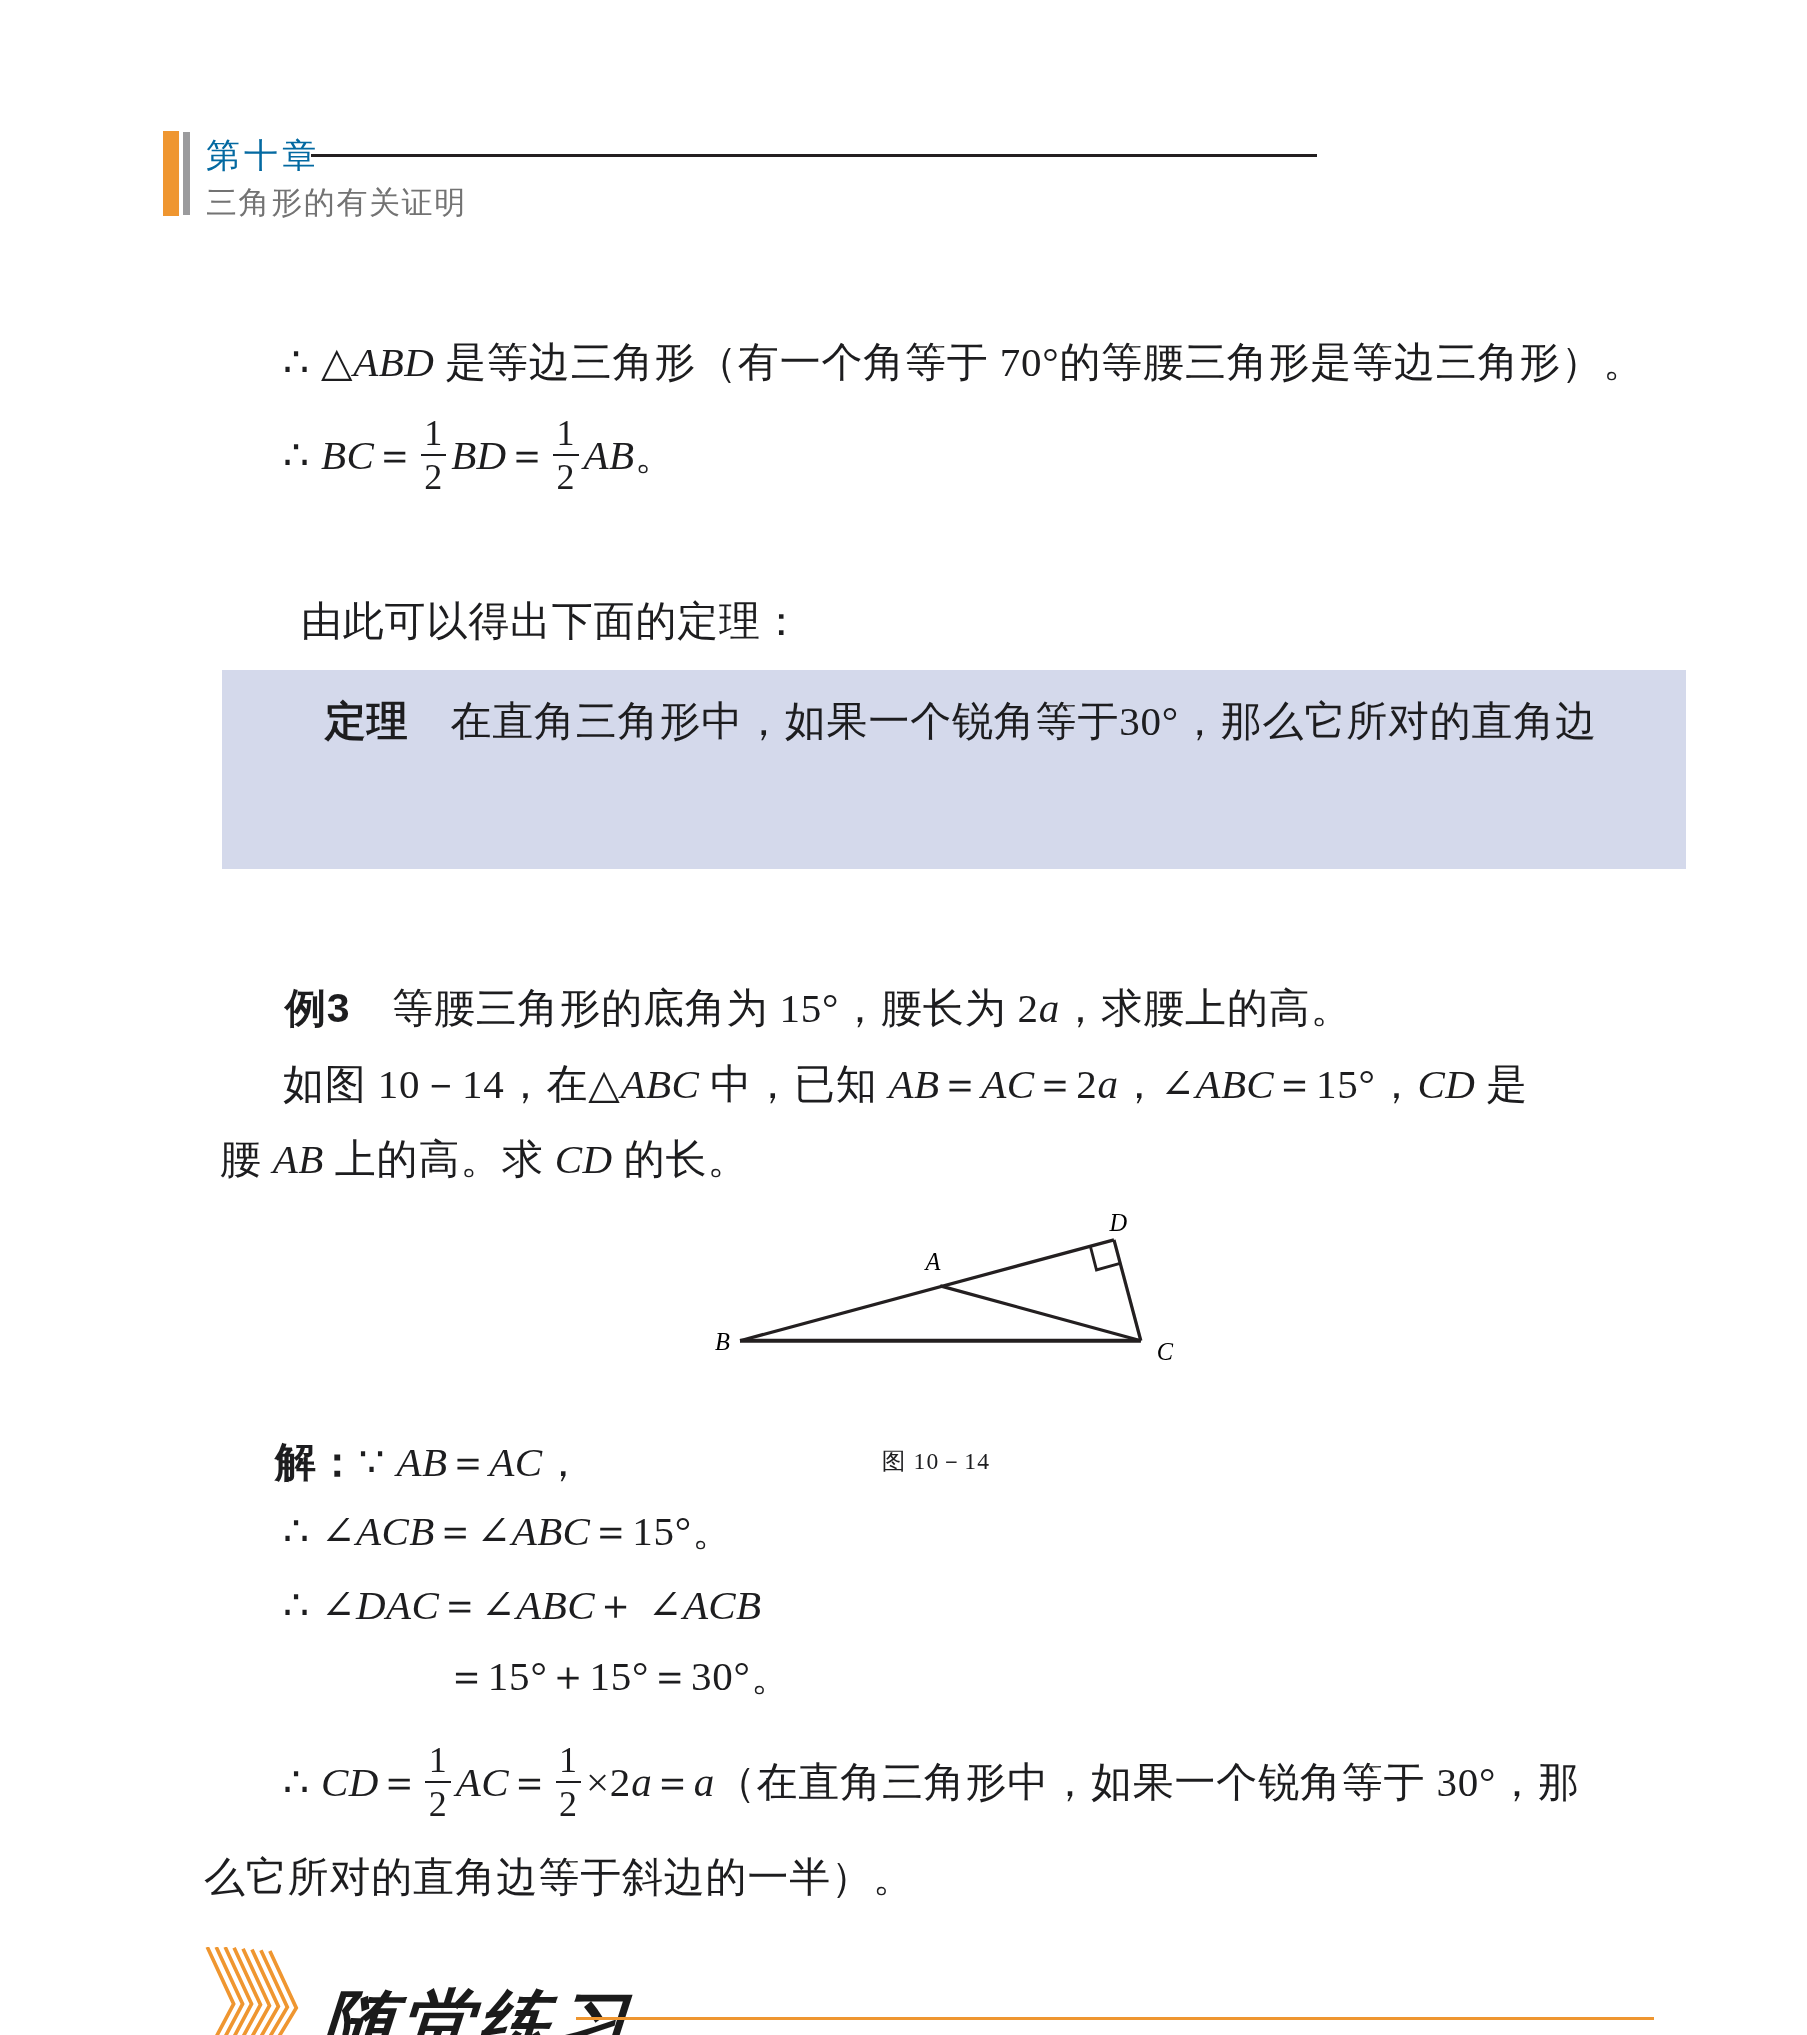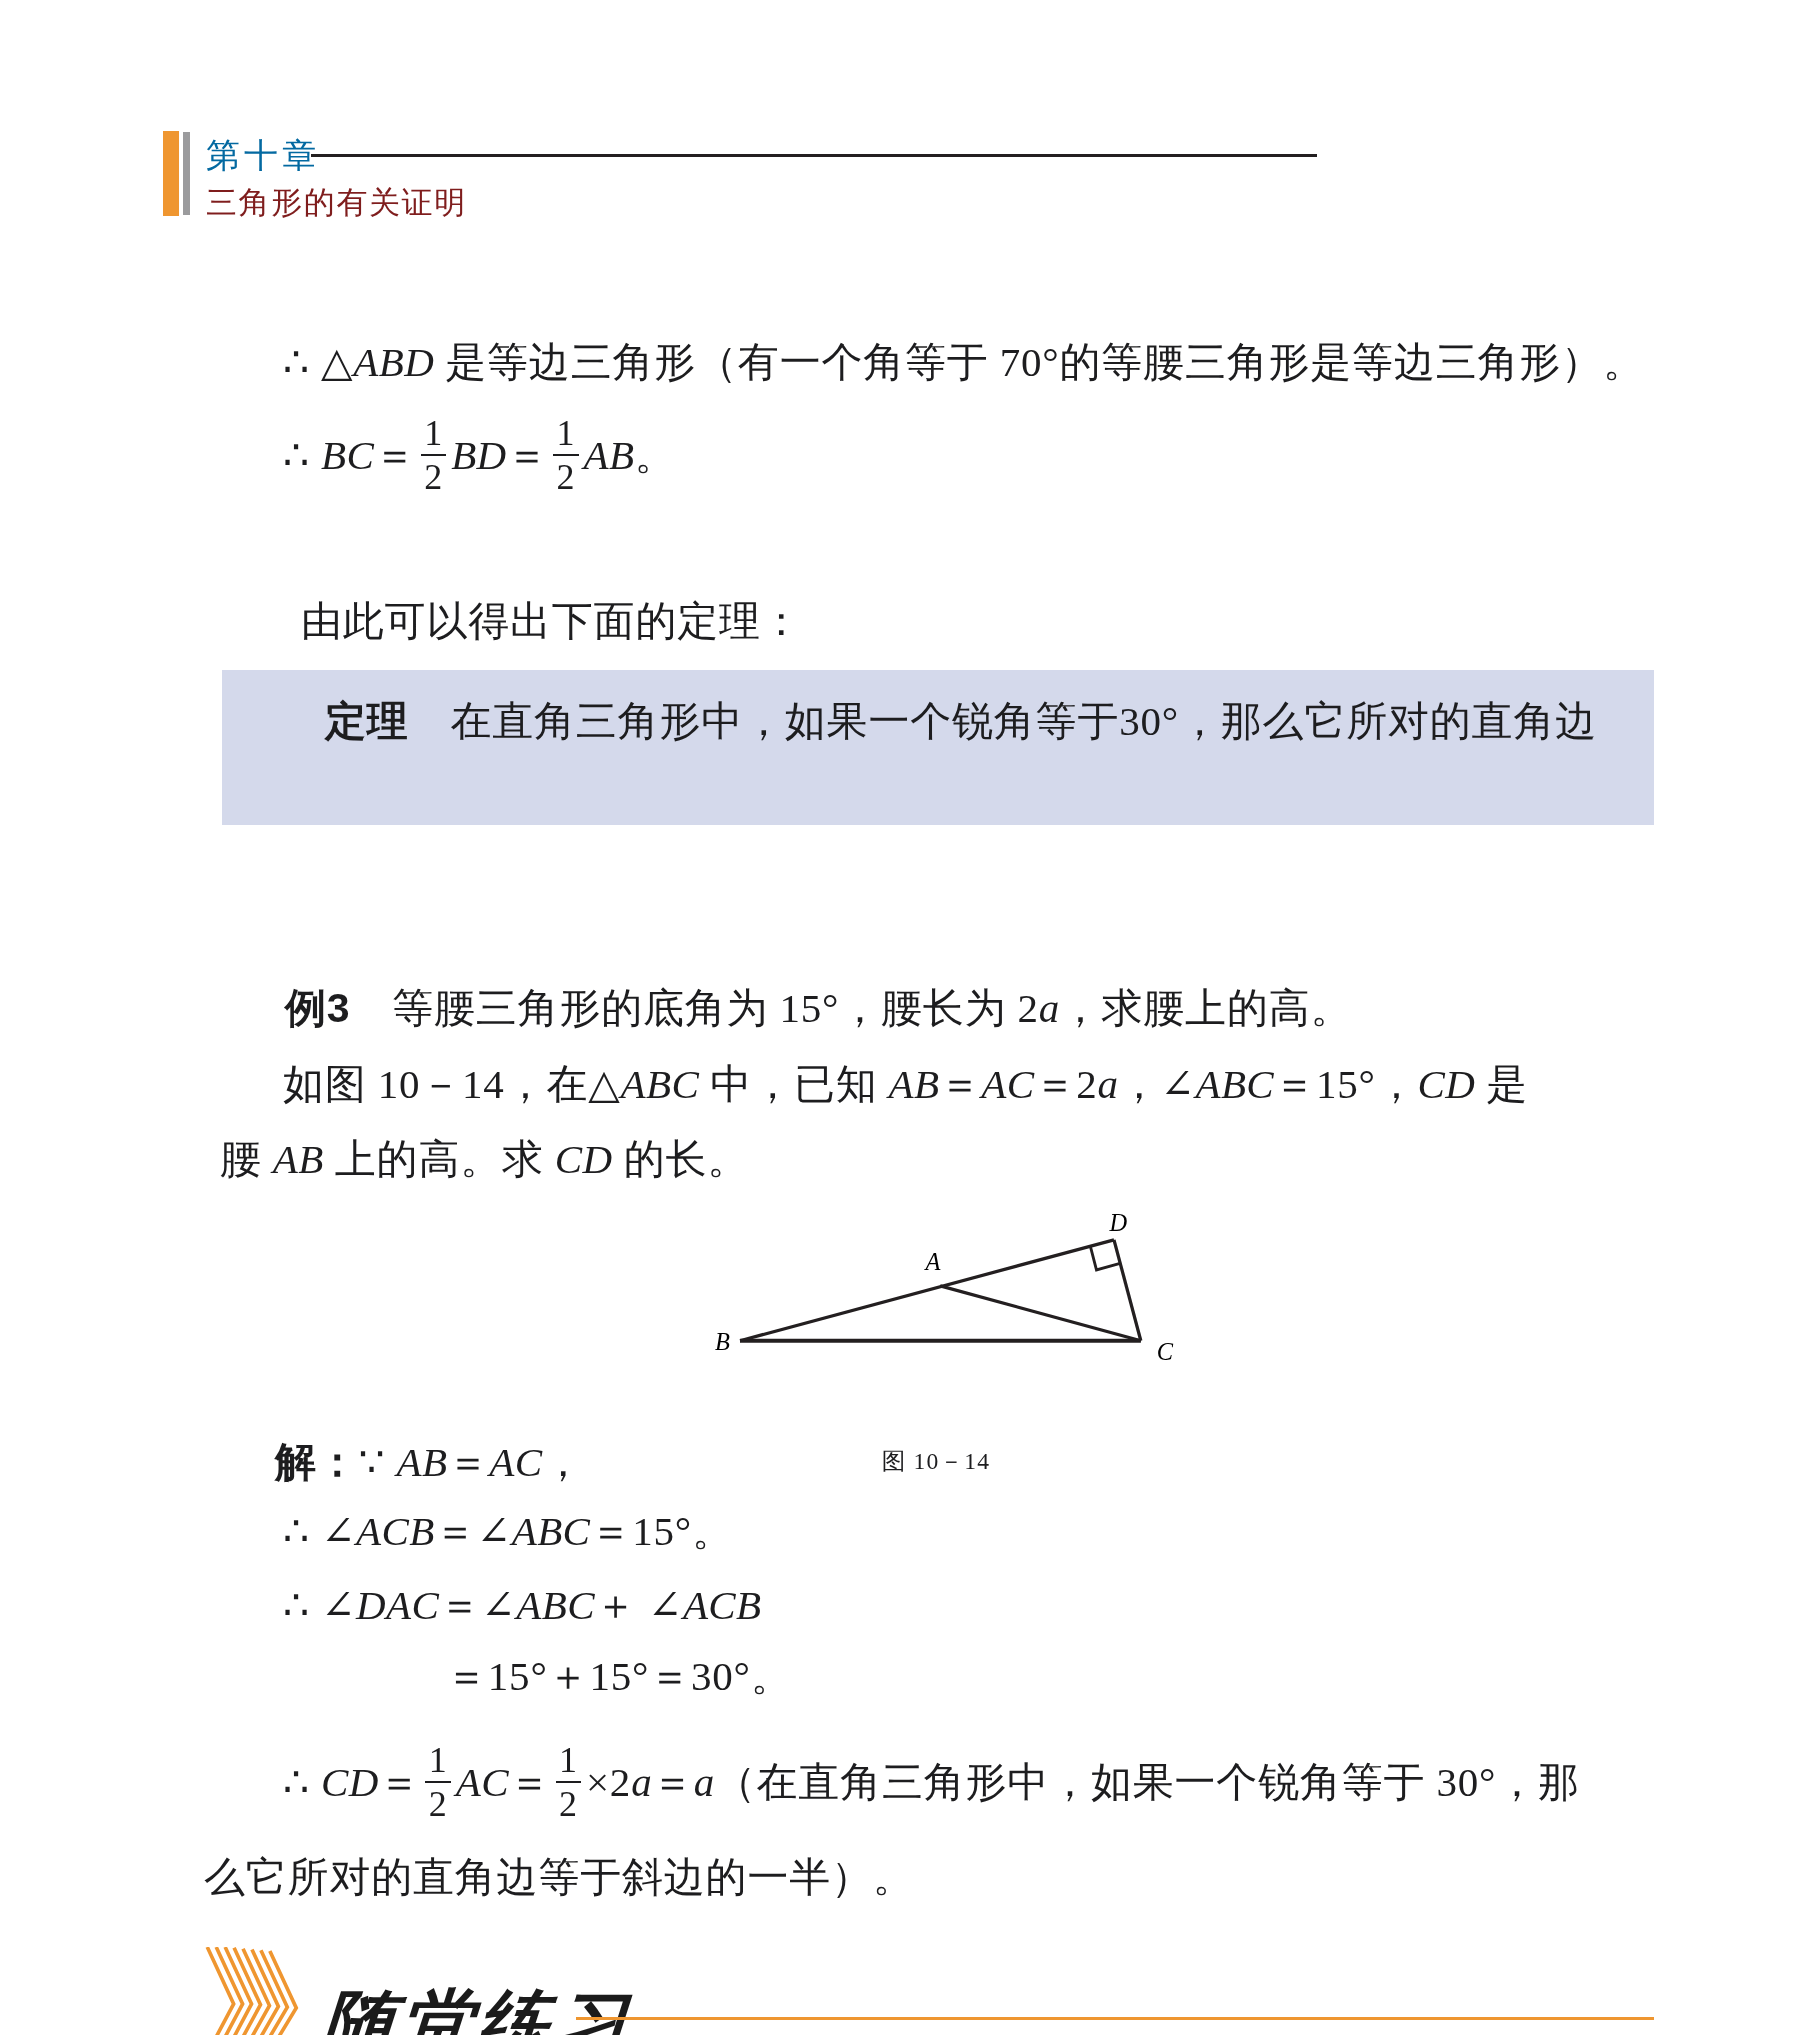--- a/index.html
+++ b/index.html
@@ -4,35 +4,35 @@
 <style>
   html,body{margin:0;padding:0;background:#ffffff;}
   .page{position:relative;width:1808px;height:2558px;background:#ffffff;overflow:hidden;
         font-family:"Liberation Serif","DejaVu Serif",serif;color:#1d1d1f;}
   .abs{position:absolute;}
   
   .bar{position:absolute;}
   .hdr-chapter{position:absolute;left:206px;top:133px;font-family:"Liberation Sans",sans-serif;
         font-size:34px;letter-spacing:4.1px;color:#0369a1;}
   .hdr-sub{position:absolute;left:206px;top:182px;font-family:"Liberation Sans",sans-serif;
-        font-size:31px;letter-spacing:1.6px;color:#7f1d1d;}
+        font-size:31px;letter-spacing:1.6px;color:#737373;}
   .hdr-rule{position:absolute;left:311px;top:154px;width:1006px;height:2.8px;background:#231f20;}
   
   .line{position:absolute;font-size:41px;line-height:1.3;letter-spacing:0.8px;white-space:pre;}
   .fline{position:absolute;display:flex;align-items:center;height:108px;
          font-size:41px;letter-spacing:0.8px;white-space:pre;}
   .cn{}
   .sym{}
   .it{font-style:italic;letter-spacing:0.4px;}
   .bh{font-family:"Liberation Sans",sans-serif;font-weight:bold;}
   .frac{display:inline-flex;flex-direction:column;align-items:center;margin:0 4.9px;line-height:1;font-style:normal;}
   .fn{font-size:36px;padding:0 3.3px 3.3px 3.3px;border-bottom:2.8px solid #1d1d1f;}
   .fd{font-size:36px;padding-top:3.3px;}
   
-  .theorem-box{position:absolute;left:222px;top:670px;width:1432px;height:155px;background:#d4d9eb;}
+  .theorem-box{position:absolute;left:222px;top:670px;width:1432px;height:199px;background:#d4d9eb;padding-left:32px;}
   .thm-l1{position:absolute;left:103px;top:24.4px;font-size:41px;letter-spacing:0.8px;white-space:pre;}
   .thm-l2{position:absolute;left:26px;top:102px;font-size:41px;letter-spacing:0.8px;white-space:pre;}
   
   .practice-title{position:absolute;left:322px;top:1976px;font-size:72px;font-weight:bold;font-style:italic;
         letter-spacing:5.7px;transform:skewX(-4deg);color:#1b1b1b;}
   .practice-rule{position:absolute;left:576px;top:2017px;width:1078px;height:3.3px;background:#ef9630;}
   
   svg text{font-family:"Liberation Serif","DejaVu Serif",serif;}
   .fig-caption{position:absolute;font-size:23.6px;letter-spacing:1.2px;text-align:center;}
 </style>

